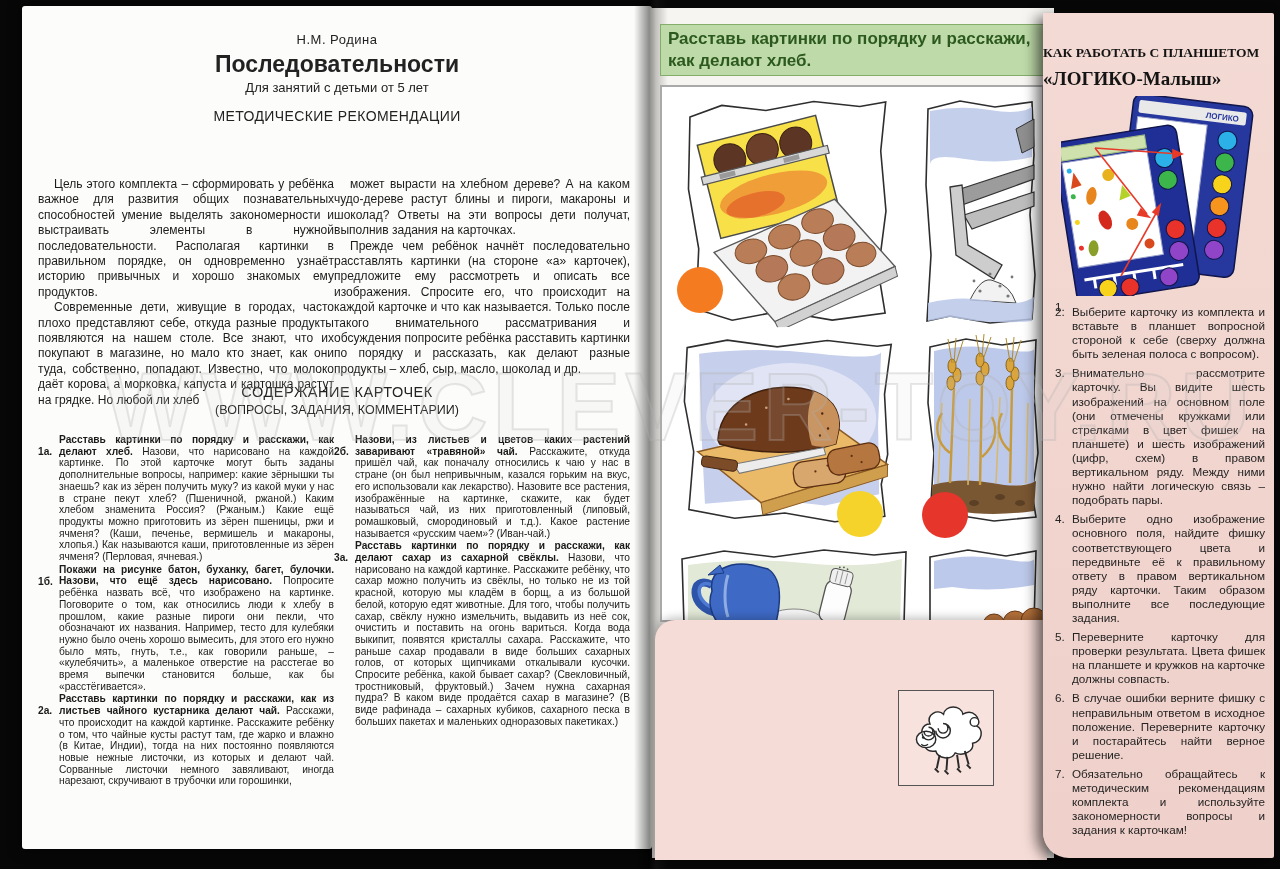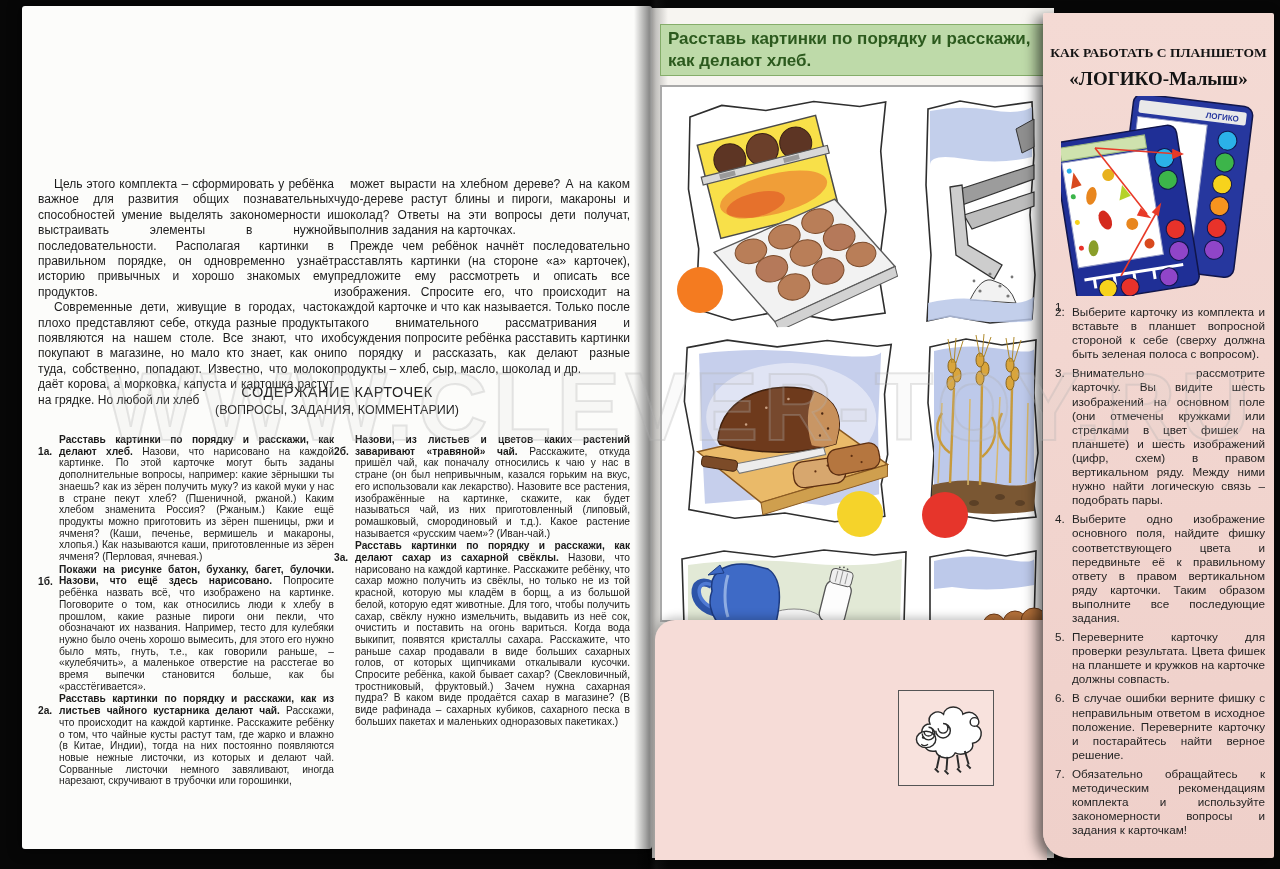--- a/index.html
+++ b/index.html
@@ -54,39 +54,45 @@
 
   .pink-sheet{position:absolute;left:655px;top:620px;width:392px;height:240px;z-index:3;
               background:#f6dcd7;border-radius:20px 3px 0 0;box-shadow:0 -3px 9px rgba(0,0,0,.22);}
   .sheep-box{position:absolute;left:243px;top:70px;width:94px;height:94px;
              border:1.5px solid #555;background:#f8e2dd;}
 
   
   .side-panel{position:absolute;left:1043px;top:13px;width:231px;height:845px;z-index:4;
               background:linear-gradient(180deg,#f4dad4 0%,#f1d4ce 60%,#efd0ca 100%);
               border-radius:2px 2px 2px 26px;box-shadow:-6px 4px 14px rgba(0,0,0,.6);}
-  .sp-title{margin-top:32px;text-align:center;color:#141414;font-family:"Liberation Serif",serif;}
+  .sp-title{margin-top:32px;text-align:left;color:#141414;font-family:"Liberation Serif",serif;}
   .sp-t1{font-size:13.5px;font-weight:700;}
   .sp-t2{font-size:19px;font-weight:800;margin-top:7px;}
   .sp-tablet{display:block;margin:6px auto 2px;}
   .sp-steps{padding:2px 9px 0 12px;font-size:11.7px;line-height:14.1px;color:#242424;text-align:justify;}
   .step{position:relative;padding-left:17px;margin-bottom:5px;}
   .step .n{position:absolute;left:0;top:0;}
 
   
   .watermark{position:absolute;left:0;top:352px;width:100%;z-index:6;pointer-events:none;
              text-align:center;font-size:96px;font-weight:800;letter-spacing:5px;
              color:rgba(210,210,210,0.10);padding-left:40px;-webkit-text-stroke:2px rgba(175,175,175,0.30);}
 </style>
 </head>
 <body>
 
 <div id="root">
 
   <div class="page-left">
+    <div class="lp-header">
+      <div class="lp-author">Н.М. Родина</div>
+      <div class="lp-title">Последовательности</div>
+      <div class="lp-subtitle">Для занятий с детьми от 5 лет</div>
+      <div class="lp-method">МЕТОДИЧЕСКИЕ РЕКОМЕНДАЦИИ</div>
+    </div>
 
     <div class="lp-col lp-col-1">
       <p>Цель этого комплекта – сформировать у ребёнка важное для развития общих познавательных способностей умение выделять закономерности и выстраивать элементы в нужной последовательности. Располагая картинки в правильном порядке, он одновременно узнаёт историю привычных и хорошо знакомых ему продуктов.</p>
       <p>Современные дети, живущие в городах, часто плохо представляют себе, откуда разные продукты появляются на нашем столе. Все знают, что их покупают в магазине, но мало кто знает, как они туда, собственно, попадают. Известно, что молоко даёт корова, а морковка, капуста и картошка растут на грядке. Но любой ли хлеб</p>
     </div>
     <div class="lp-col lp-col-2">
       <p>может вырасти на хлебном дереве? А на каком чудо-дереве растут блины и пироги, макароны и шоколад? Ответы на эти вопросы дети получат, выполнив задания на карточках.</p>
       <p>Прежде чем ребёнок начнёт последовательно расставлять картинки (на стороне «а» карточек), предложите ему рассмотреть и описать все изображения. Спросите его, что происходит на каждой карточке и что как называется. Только после такого внимательного рассматривания и обсуждения попросите ребёнка расставить картинки по порядку и рассказать, как делают разные продукты – хлеб, сыр, масло, шоколад и др.</p>
     </div>
 

